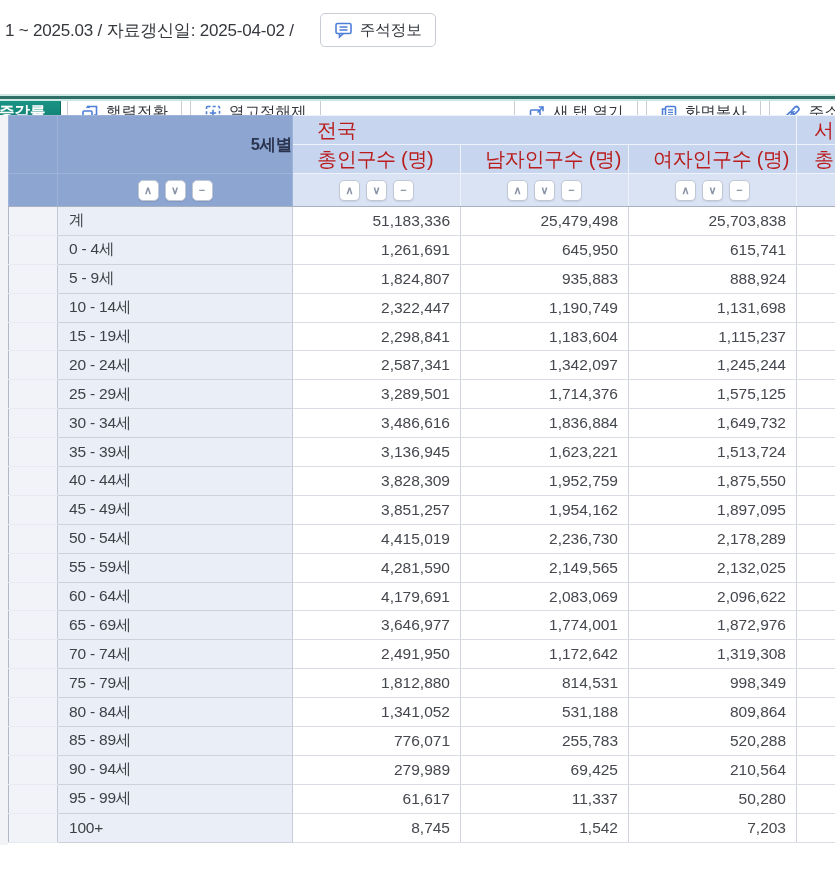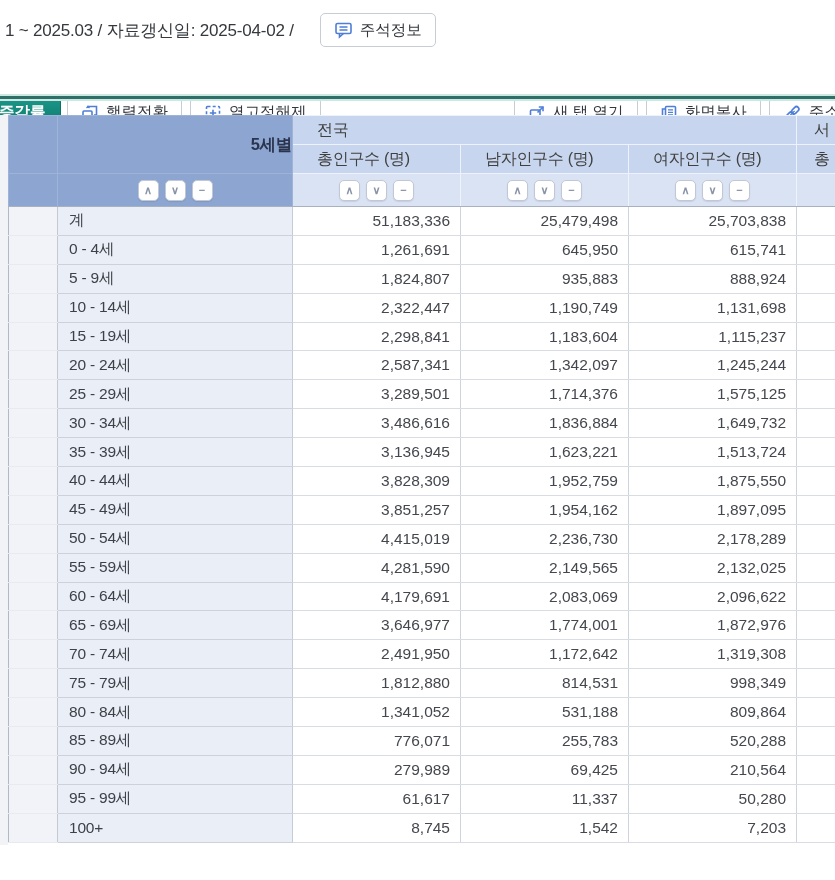--- a/index.html
+++ b/index.html
@@ -50,21 +50,21 @@
   .h-dark {
     background:#8da5d1; border:1px solid #9fb2d8;
   }
   .h-dim {
     background:#8da5d1; border:1px solid #9fb2d8;
     text-align:right; padding-left:25px;
     font-weight:bold; font-size:16.5px; color:#2b344e; letter-spacing:-0.3px;
   }
   .h-light {
     background:#c7d6ee; border:1px solid #eef3fb;
-    text-align:left; padding-left:24px; font-size:16px; color:#404040; letter-spacing:-0.3px;
+    text-align:left; padding-left:24px; font-size:20px; color:#b91c1c; letter-spacing:-0.3px;
   }
   .h-light.part { padding-left:17px; }
   .sort-dark  { background:#8da5d1; border:1px solid #9fb2d8; border-top:1px solid #8098c6; }
   .sort-light { background:#dae3f4; border:1px solid #eef3fb; }
   thead tr.r3 td { border-bottom:1px solid #a9b1c1; }
 
   .sort-group { display:flex; justify-content:center; gap:6px; }
   .sort-btn {
     width:21px; height:21px; background:#fff; border:1px solid #c2c8d3; border-radius:5px;
     display:flex; align-items:center; justify-content:center;

